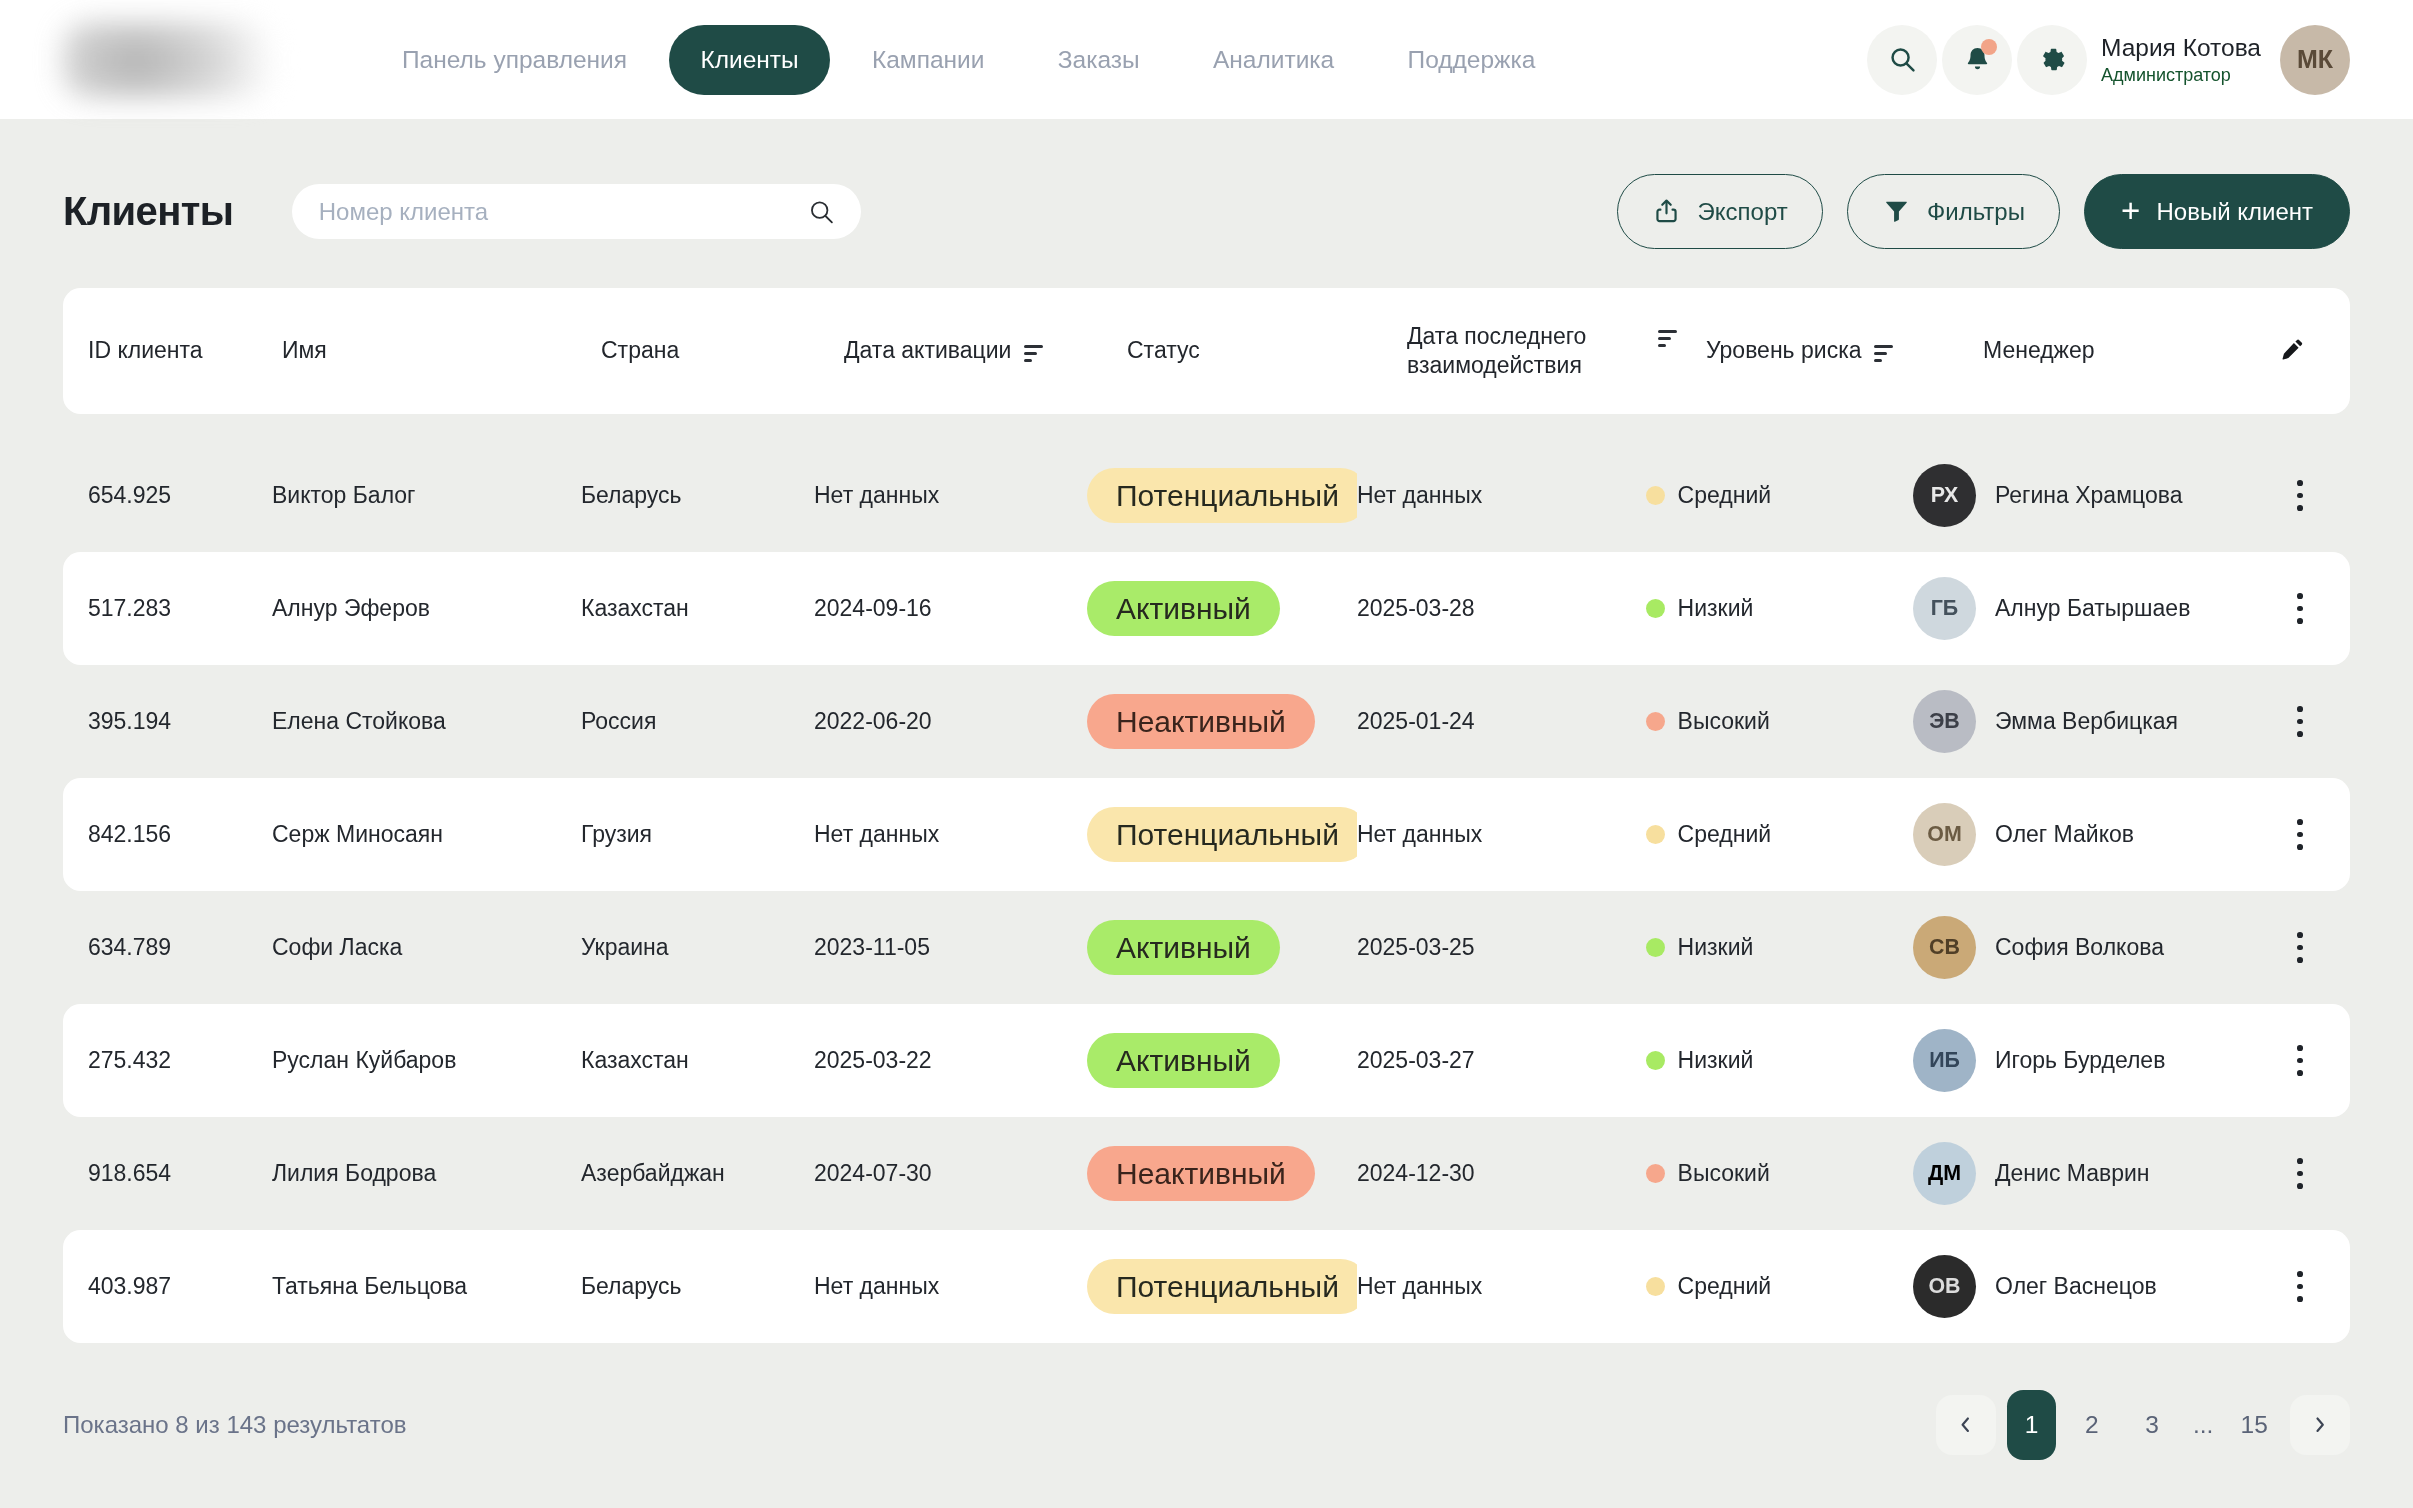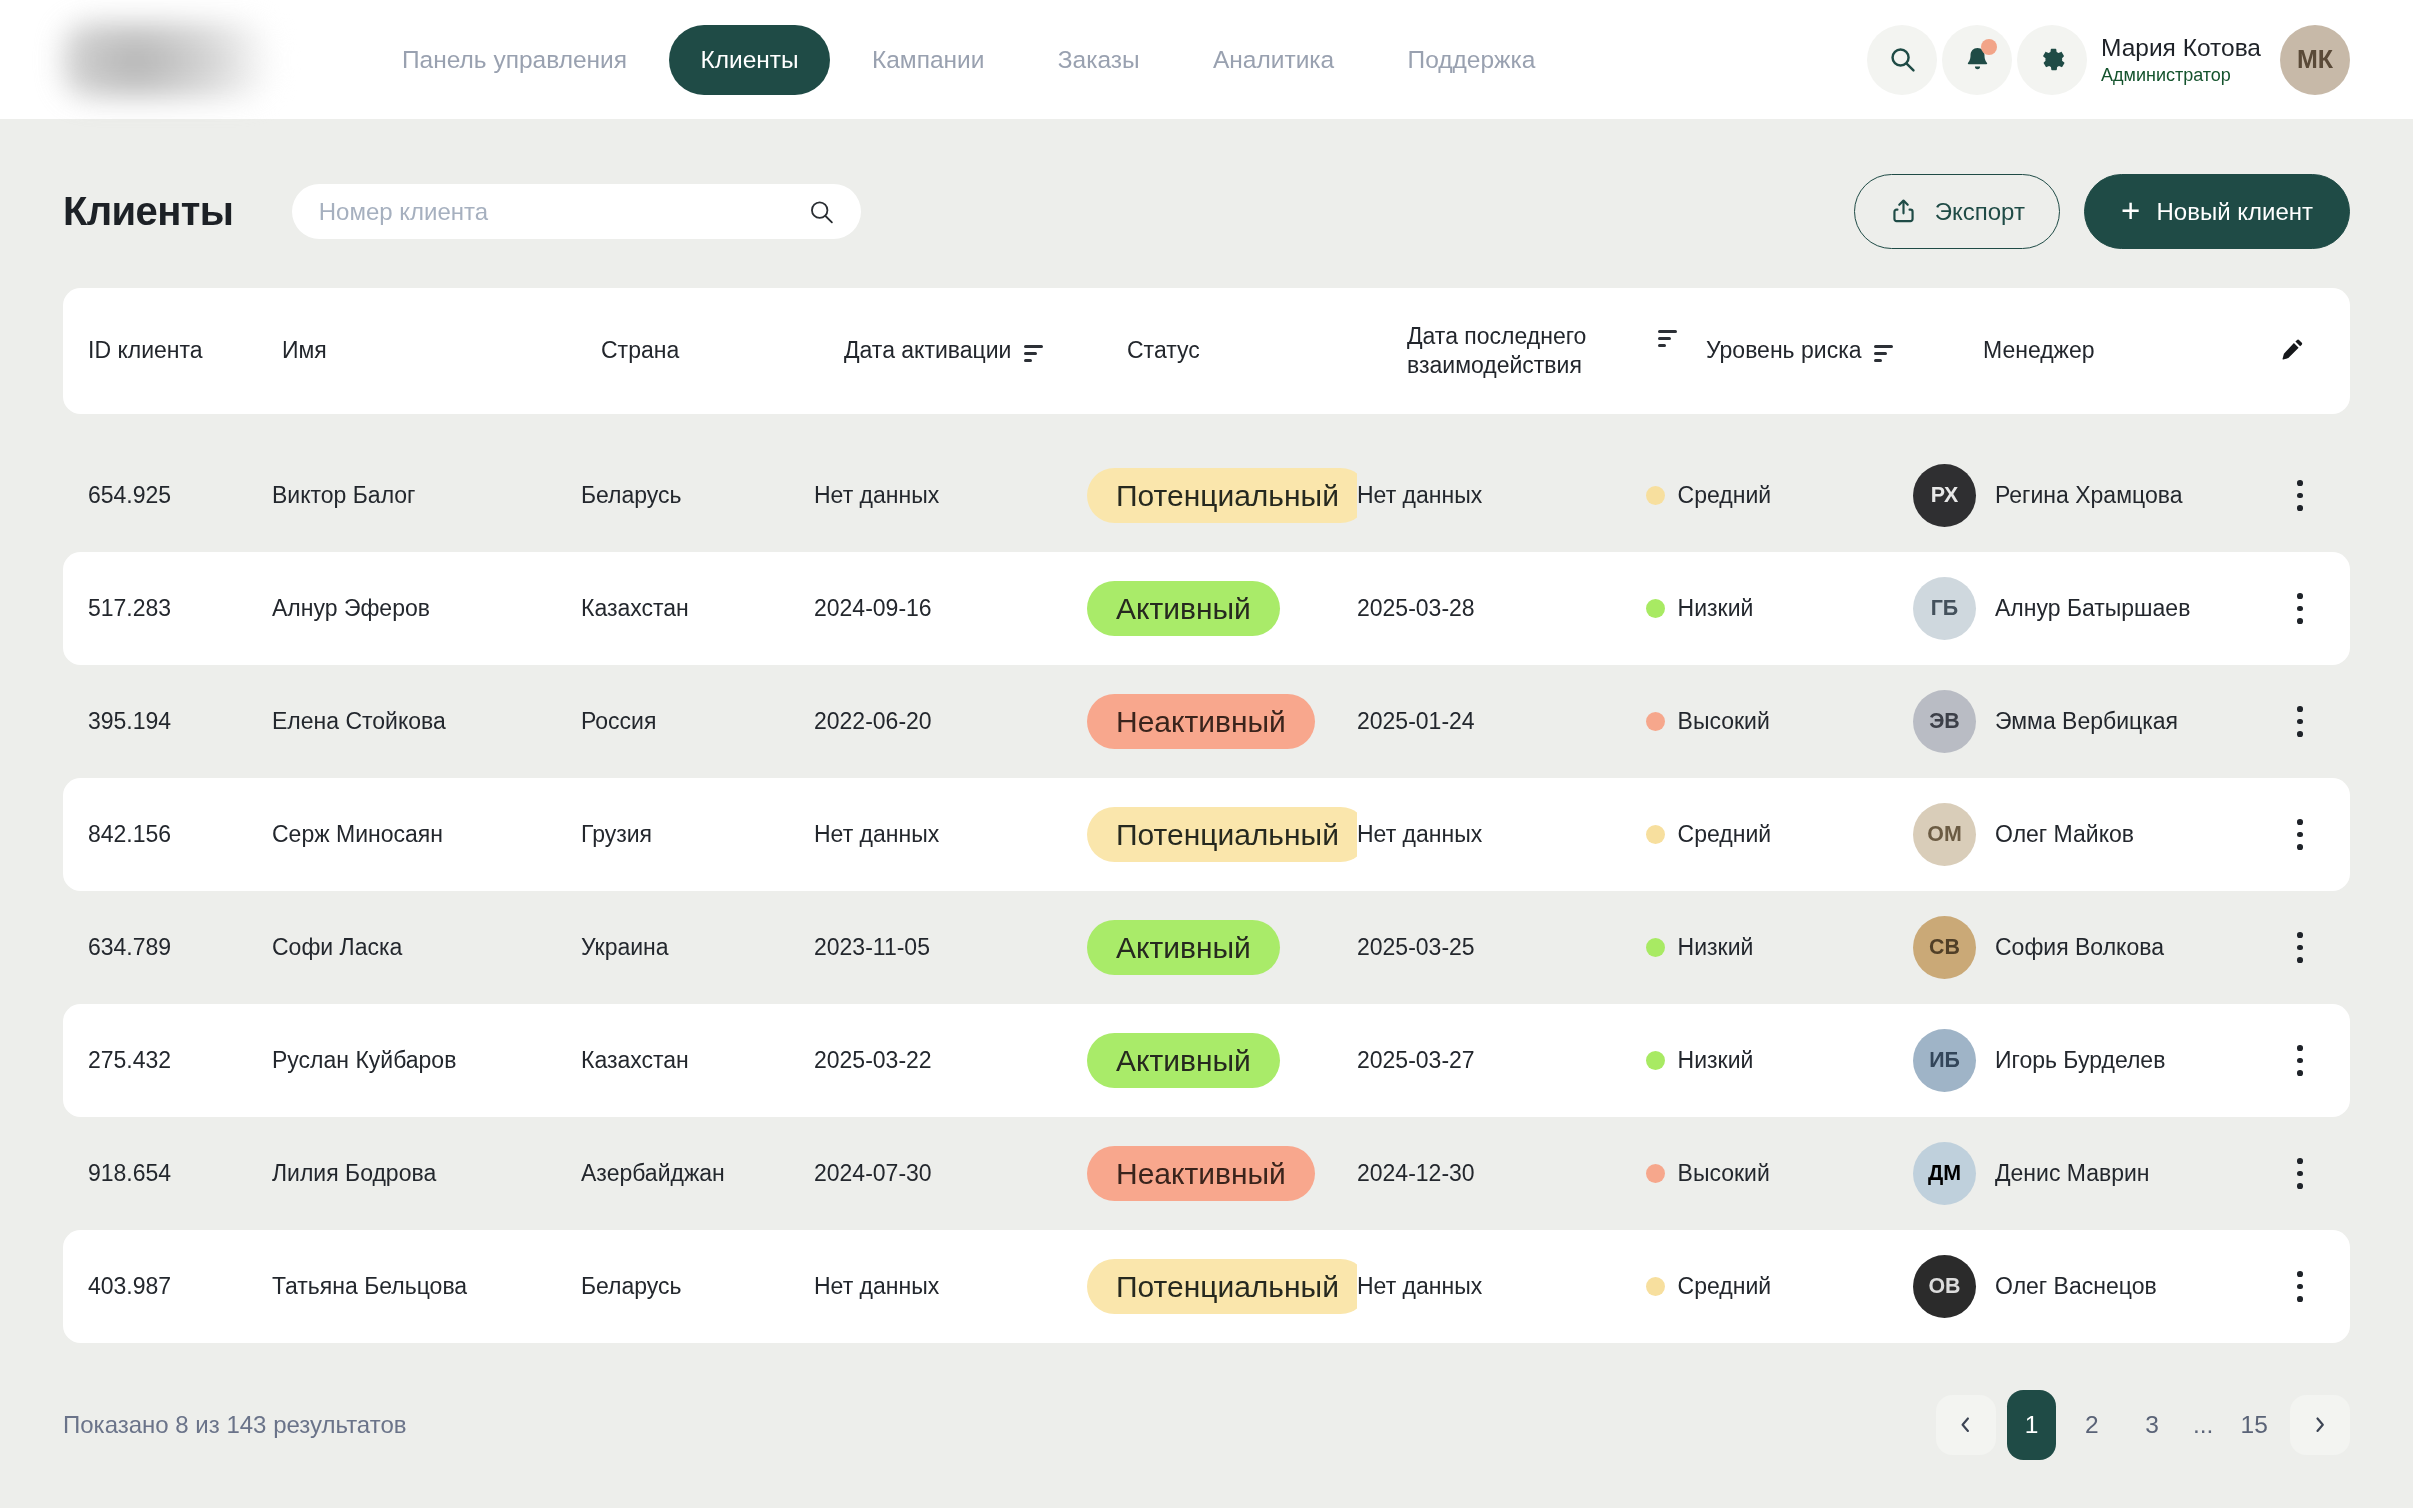--- a/index.html
+++ b/index.html
@@ -188,20 +188,28 @@
     <button class="btn btn-outline">
       <span style="display:flex;">
         <svg viewBox="0 0 24 24" fill="none" stroke="#1F4B46" stroke-width="1.8" stroke-linecap="round" stroke-linejoin="round">
           <path d="M7 10.5H6.2A1.7 1.7 0 0 0 4.5 12.2v6.1A1.7 1.7 0 0 0 6.2 20h11.6a1.7 1.7 0 0 0 1.7-1.7v-6.1a1.7 1.7 0 0 0-1.7-1.7H17"></path>
           <line x1="12" y1="3.5" x2="12" y2="13.5"></line>
           <polyline points="8.5,6.5 12,3 15.5,6.5"></polyline>
         </svg>
       </span>
       <span>Экспорт</span>
     </button>
+    <button class="btn btn-outline">
+      <span style="display:flex;">
+        <svg viewBox="0 0 24 24" fill="#1F4B46">
+          <path d="M4 4h16c.4 0 .7.5.4.8L14 12v6.5c0 .2-.1.4-.3.5l-3 1.5c-.3.2-.7 0-.7-.4V12L3.6 4.8c-.3-.3 0-.8.4-.8z"></path>
+        </svg>
+      </span>
+      <span>Фильтры</span>
+    </button>
     <button class="btn btn-solid">
       <span class="plus-glyph">+</span>
       <span>Новый клиент</span>
     </button>
   </div>
 </section>
 
 <section class="table">
   <div class="thead" id="thead">
 

